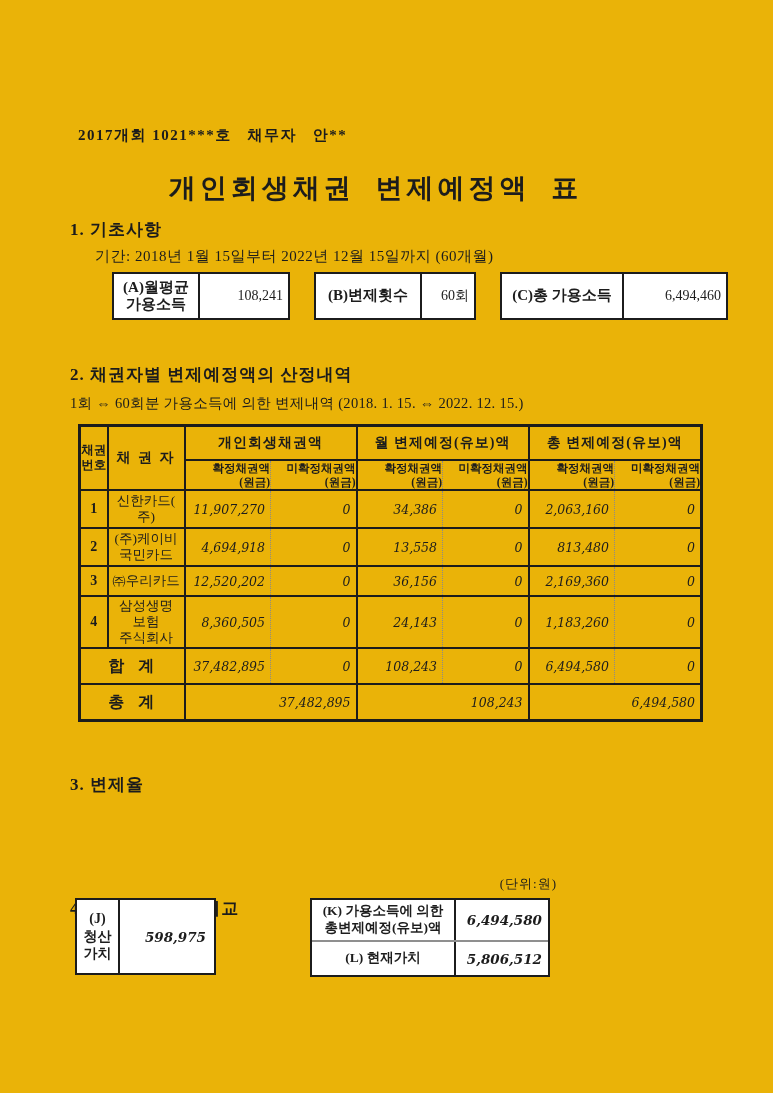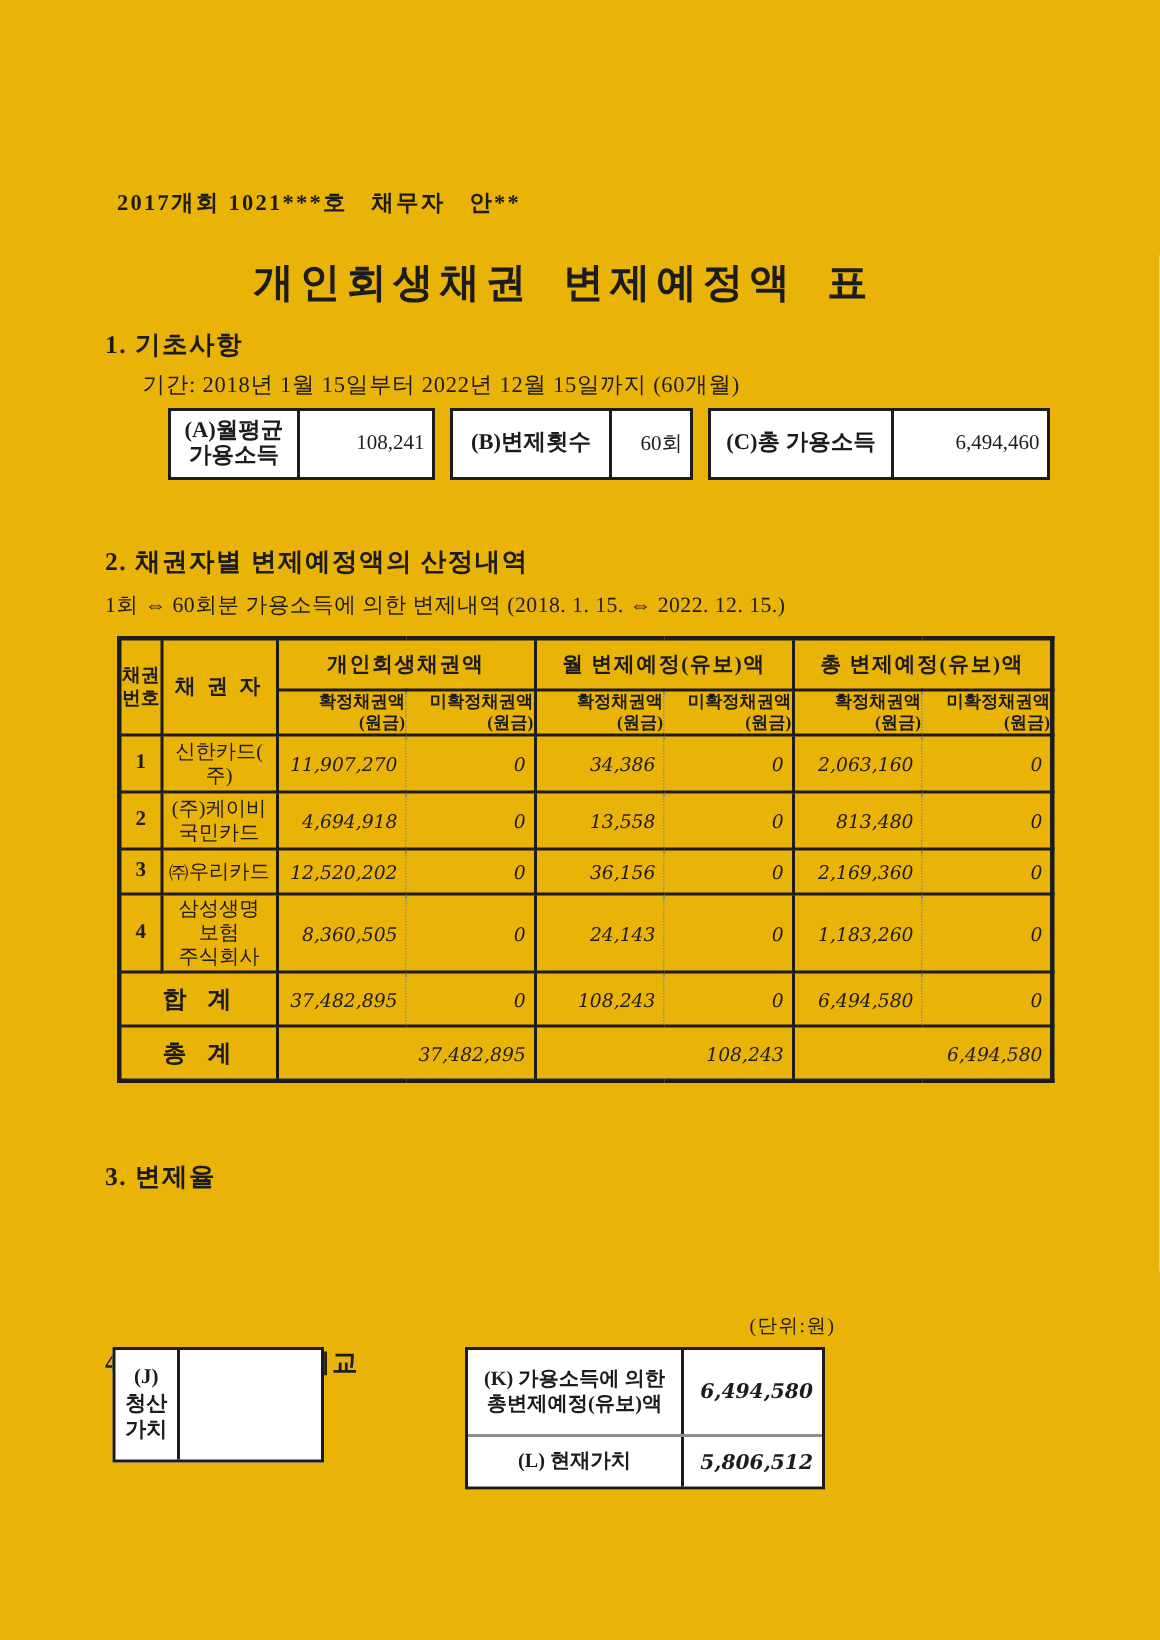--- a/index.html
+++ b/index.html
@@ -30,21 +30,21 @@
   .s1-heading { left: 70px; top: 218px; }
   .s2-heading { left: 70px; top: 363px; }
   .s3-heading { left: 70px; top: 773px; }
   .s4-heading { left: 70px; top: 897px; }
 
   .s1-period  { position: absolute; left: 95px; top: 247px; font-size: 15px; letter-spacing: 0.5px; }
   .s2-subtitle{ position: absolute; left: 70px; top: 394px; font-size: 14.5px; letter-spacing: 0.3px; }
   .s3-body    { position: absolute; left: 88px; top: 805px; font-size: 15px; letter-spacing: 0.5px; }
 
   
-  .s1-boxes { position: absolute; left: 112px; top: 272px; display: flex; gap: 10px; }
+  .s1-boxes { position: absolute; left: 112px; top: 272px; display: flex; gap: 24px; }
   .box { display: flex; border: 2px solid #1c1c1c; height: 48px; background: #fff; }
   .box-label {
     display: flex; align-items: center; justify-content: center;
     font-weight: bold; font-size: 15px; line-height: 1.15;
     border-right: 2px solid #1c1c1c; text-align: center;
     white-space: pre-wrap; padding: 0 3px;
   }
   .box-value {
     display: flex; align-items: center; justify-content: flex-end;
     font-size: 14px; padding-right: 5px;
@@ -114,21 +114,21 @@
   .kl-label {
     width: 144px; border-right: 2px solid #1c1c1c;
     display: flex; align-items: center; justify-content: center;
     font-size: 13.5px; font-weight: bold; line-height: 1.25;
     white-space: pre-wrap; text-align: center; padding: 2px 2px;
   }
   .kl-value {
     flex: 1; display: flex; align-items: center; justify-content: flex-end;
     padding-right: 6px;
   }
-  .kl-k { height: 56px; } .kl-l { height: 35px; }
+  .kl-k { height: 40px; } .kl-l { height: 35px; }
 </style>
 </head>
 <body>
 
 <div class="page">
 
   <div class="case-line">2017개회 1021***호   채무자   안**</div>
   <div class="doc-title">개인회생채권 변제예정액 표</div>
 
   <div class="heading s1-heading">1. 기초사항</div>
@@ -253,20 +253,21 @@
 
   <div class="heading s3-heading">3. 변제율</div>
 
   <div class="heading s4-heading">4. 청산가치와의 비교</div>
   <div class="unit-label">(단위:원)</div>
 
   <div class="j-table">
     <div class="j-label">(J)
 청산
 가치</div>
+    <div class="j-value num-it">598,975</div>
   </div>
 
   <div class="kl-table">
     <div class="kl-row kl-k">
       <div class="kl-label">(K) 가용소득에 의한
 총변제예정(유보)액</div>
       <div class="kl-value num-it">6,494,580</div>
     </div>
     <div class="kl-row kl-l">
       <div class="kl-label">(L) 현재가치</div>

